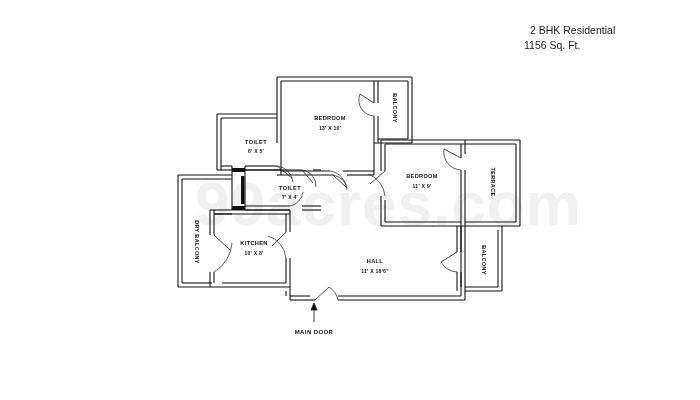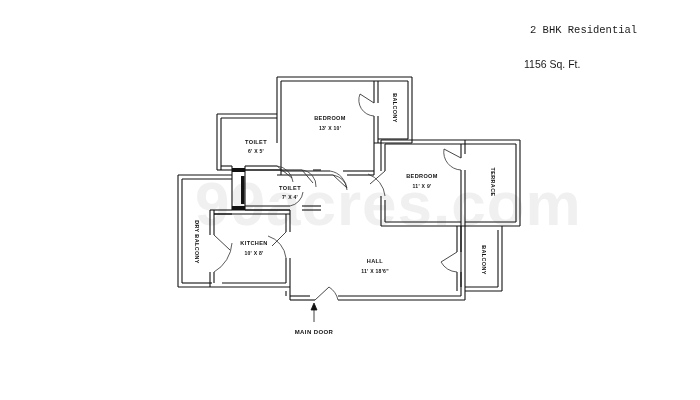--- a/index.html
+++ b/index.html
@@ -27,23 +27,23 @@
     top: 24px;
     width: 170px;
   }
   .title-line {
     font-family: "Liberation Sans", sans-serif;
     font-size: 10.5px;
     line-height: 12.5px;
     color: #1a1a1a;
     white-space: pre-wrap;
   }
-  .title-line.first { text-indent: 6px; font-family: Liberation Mono, monospace; }
+  .title-line.first { text-indent: 6px; }
   .area-line {
-    margin-top: 21px;
+    margin-top: 2px;
     font-family: "Liberation Sans", sans-serif;
     font-size: 10.5px;
     line-height: 12px;
     color: #1a1a1a;
   }
   svg.floorplan {
     position: absolute;
     left: 0; top: 0;
     width: 700px;
     height: 400px;

